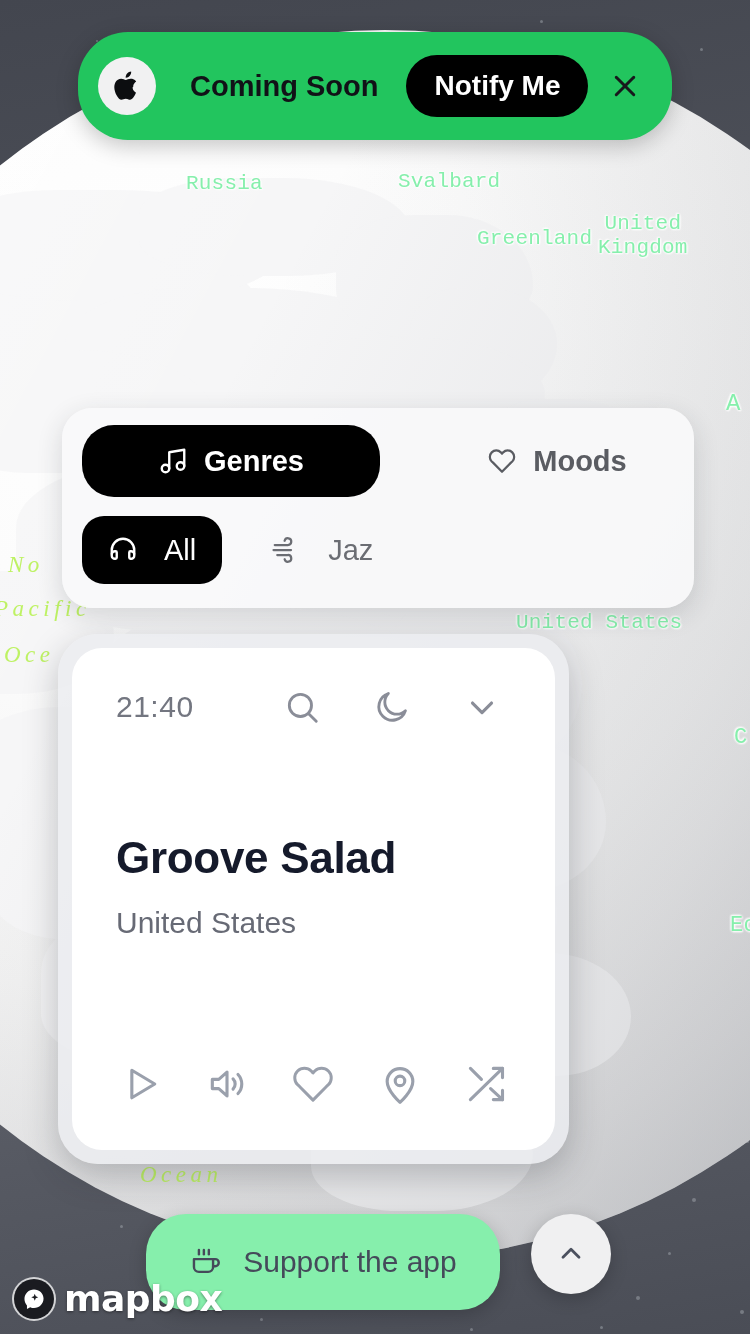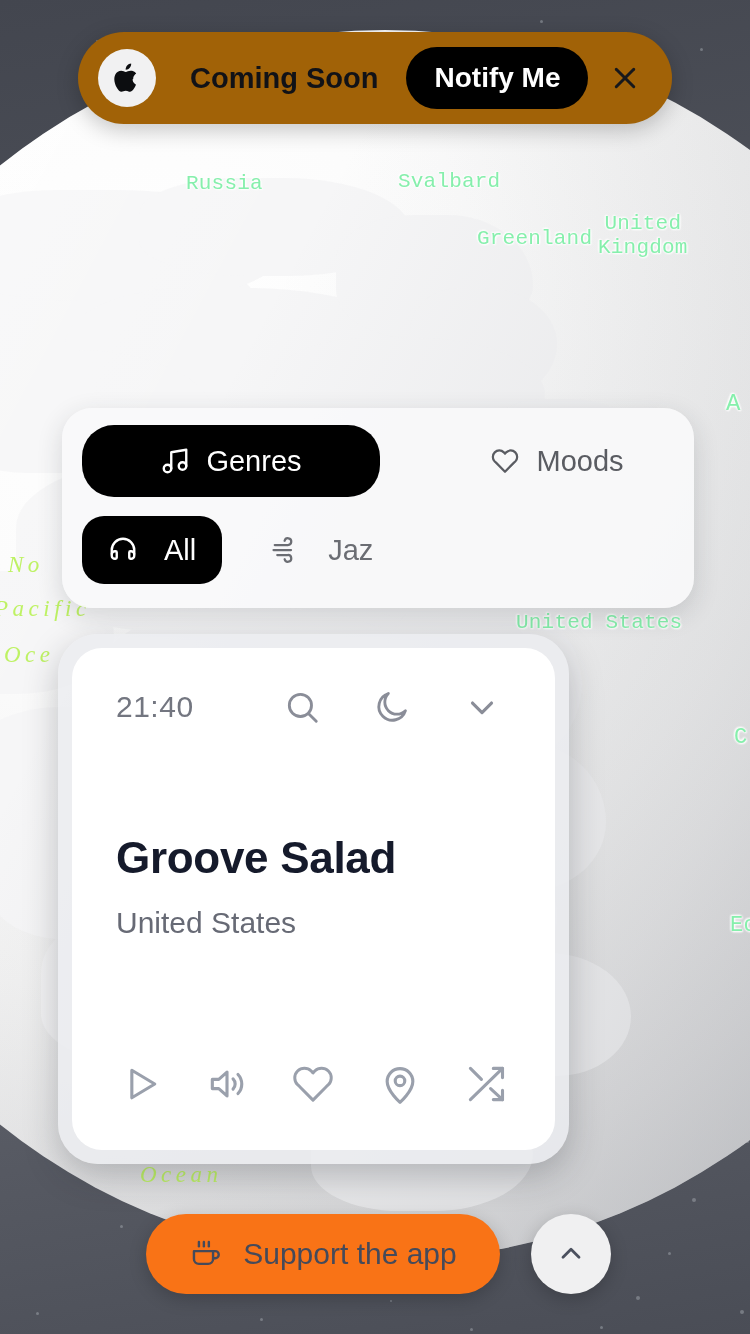--- a/index.html
+++ b/index.html
@@ -103,22 +103,22 @@
     letter-spacing: 4.5px;
     white-space: nowrap;
   }
 
   
   .banner {
     position: absolute;
     left: 78px;
     top: 32px;
     width: 594px;
-    height: 92px;
-    background: #a16207;
+    height: 108px;
+    background: #22c55e;
     border-radius: 50px;
     display: flex;
     align-items: center;
     padding: 0 22px 0 20px;
     box-shadow: 0 6px 22px rgba(0,0,0,.22);
   }
   .apple-circle {
     width: 58px; height: 58px;
     border-radius: 50%;
     background: #f1f1f2;
@@ -174,21 +174,21 @@
     height: 82px;
   }
   .seg {
     display: flex;
     align-items: center;
     justify-content: center;
     gap: 16px;
     height: 72px;
     border-radius: 32px;
     font-size: 29px;
-    font-weight: 400;
+    font-weight: 700;
     cursor: pointer;
     flex: 0 0 auto;
   }
   .seg.genres {
     width: 298px;
     background: #000000;
     color: #ffffff;
     margin-left: 10px;
   }
   .seg.moods {
@@ -294,22 +294,22 @@
     color: #9aa0ac;
   }
   .ctrl { display: flex; align-items: center; justify-content: center; cursor: pointer; }
 
   
   .support-btn {
     position: absolute;
     left: 146px;
     top: 1214px;
     width: 354px;
-    height: 80px;
-    background: #f97316;
+    height: 96px;
+    background: #86efac;
     border: none;
     border-radius: 40px;
     display: flex;
     align-items: center;
     justify-content: center;
     gap: 20px;
     font-family: "Liberation Sans", sans-serif;
     font-size: 30px;
     font-weight: 500;
     color: #454a5a;
@@ -581,14 +581,23 @@
     </svg>
     <span>Support the app</span>
   </button>
 
   <button class="fab-up">
     <svg width="32" height="32" viewBox="0 0 24 24" fill="none" stroke="currentColor" stroke-width="2.1" stroke-linecap="round" stroke-linejoin="round">
       <polyline points="6 14.5 12 8.5 18 14.5"></polyline>
     </svg>
   </button>
 
+  <div class="mapbox-logo">
+    <span class="mapbox-mark">
+      <svg width="26" height="26" viewBox="0 0 24 24">
+        <path d="M12 3.2c-4.9 0-8.8 3.9-8.8 8.8 0 2.3.9 4.4 2.3 5.9v3.3l3-1.6c1.1.5 2.3.8 3.5.8 4.9 0 8.8-3.9 8.8-8.8S16.9 3.2 12 3.2z" fill="#ffffff"></path>
+        <path d="M12.7 7.2l.9 2.3 2.3.9-2.3.9-.9 2.3-.9-2.3-2.3-.9 2.3-.9z" fill="#1a1b20"></path>
+      </svg>
+    </span>
+    <span class="mapbox-word">mapbox</span>
+  </div>
 
 </div>
 
 </body></html>

